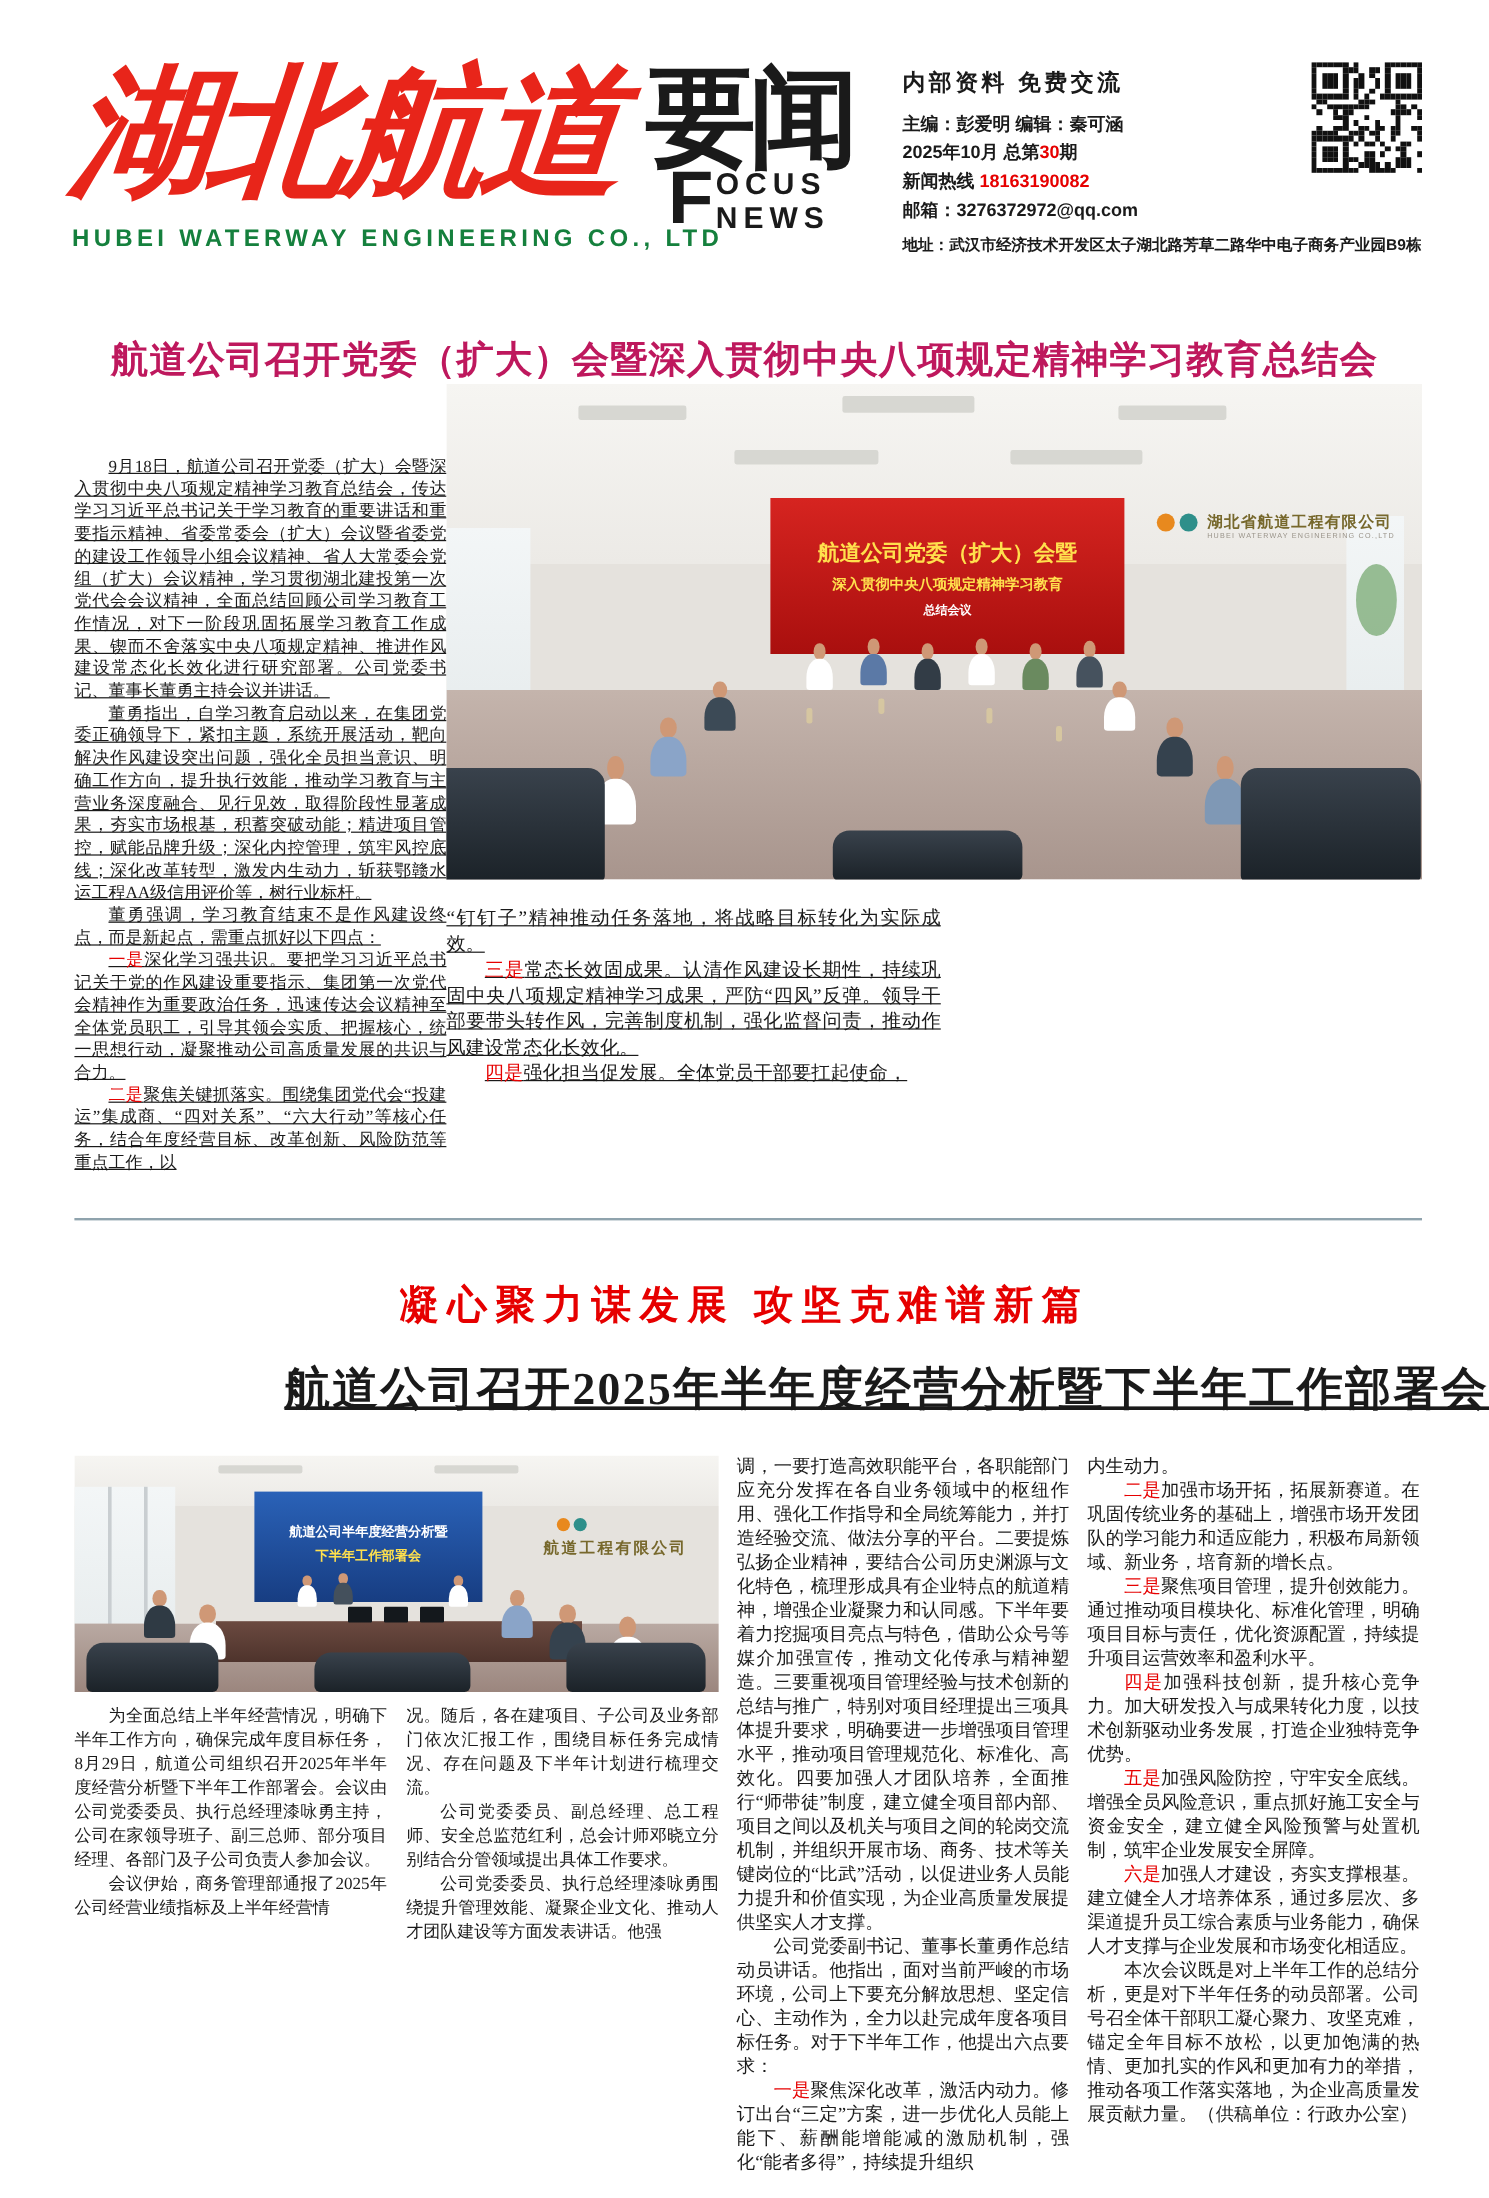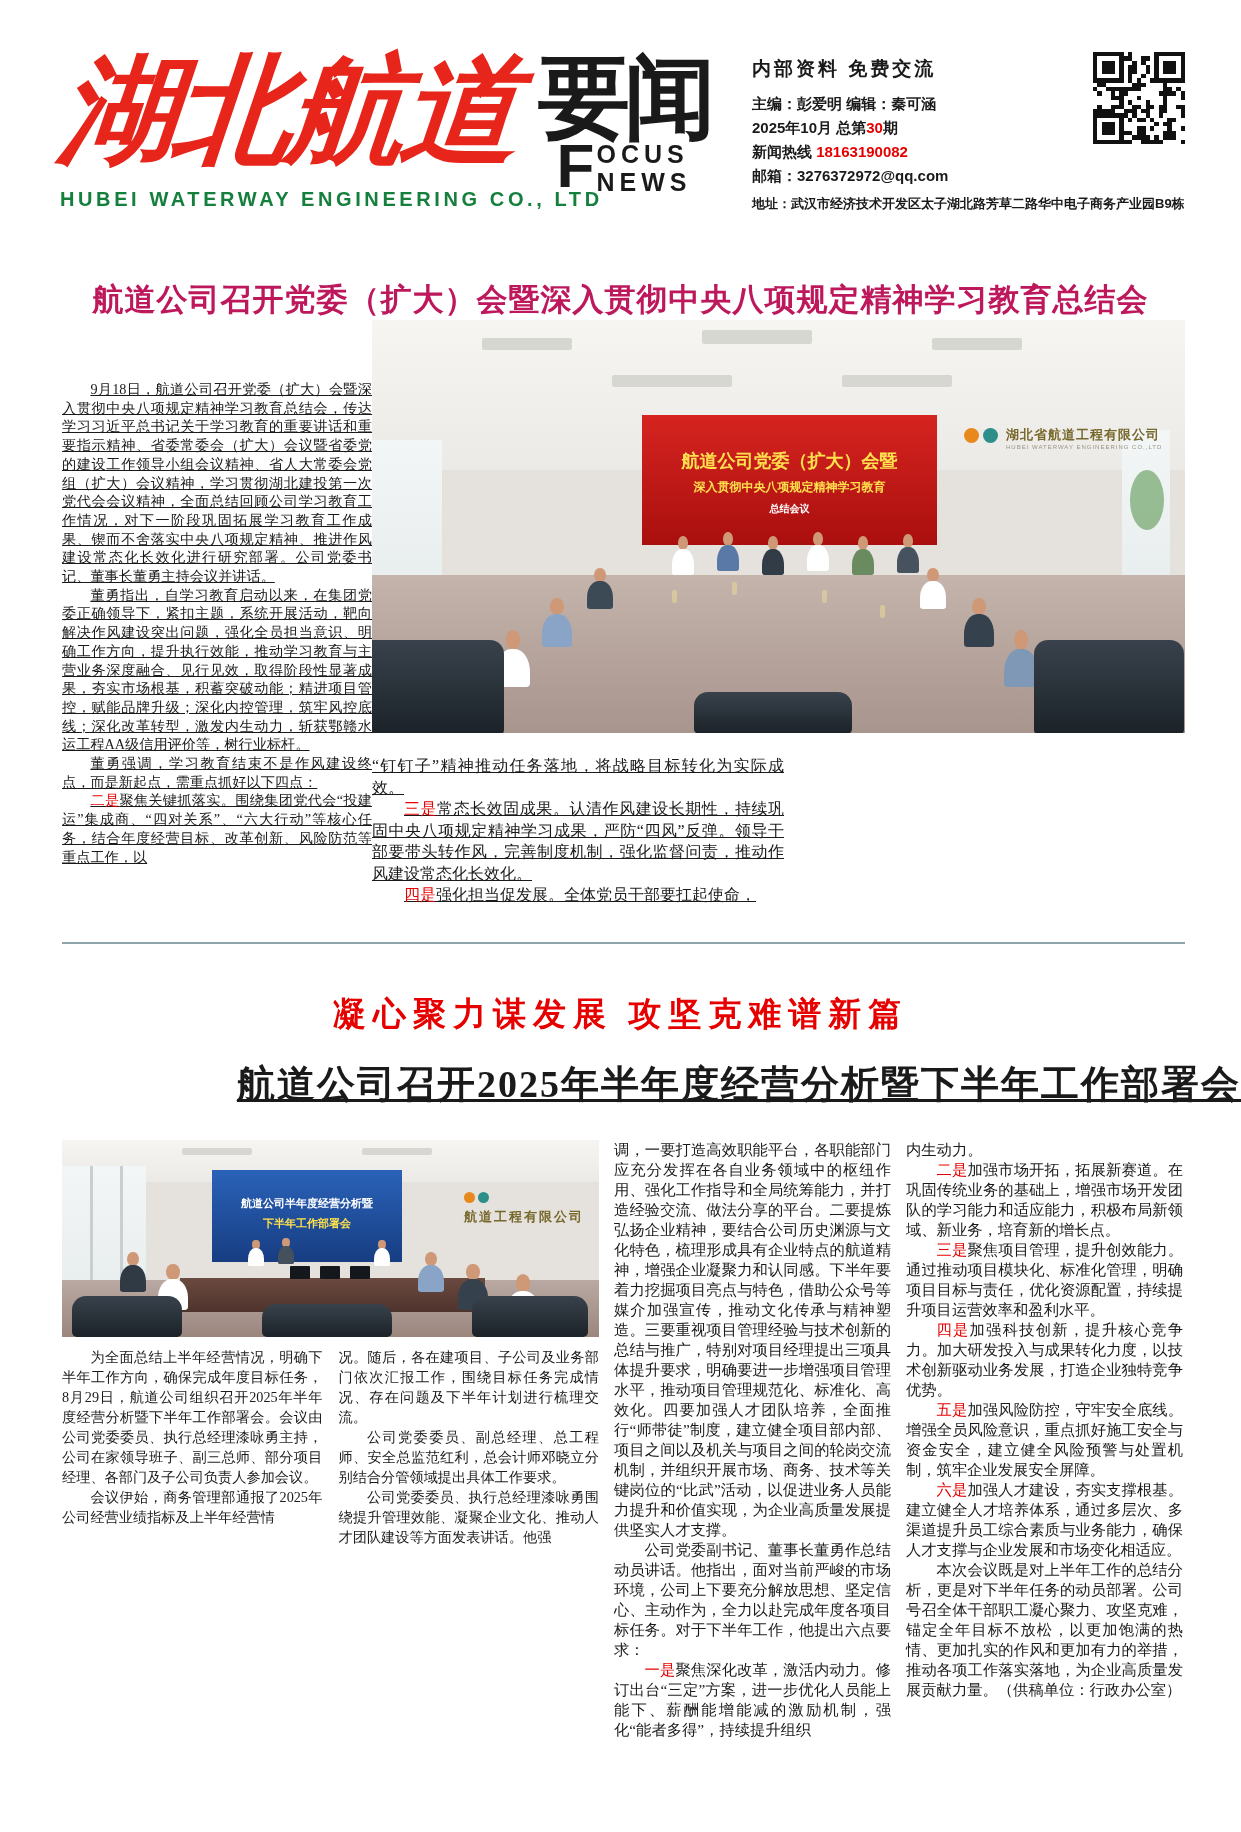--- a/index.html
+++ b/index.html
@@ -554,20 +554,21 @@
     </div>
   </header>
 
   <section>
     <h1 class="headline1">航道公司召开党委（扩大）会暨深入贯彻中央八项规定精神学习教育总结会</h1>
     <div class="a1-body">
       <div class="col a1-left">
           <p>9月18日，航道公司召开党委（扩大）会暨深入贯彻中央八项规定精神学习教育总结会，传达学习习近平总书记关于学习教育的重要讲话和重要指示精神、省委常委会（扩大）会议暨省委党的建设工作领导小组会议精神、省人大常委会党组（扩大）会议精神，学习贯彻湖北建投第一次党代会会议精神，全面总结回顾公司学习教育工作情况，对下一阶段巩固拓展学习教育工作成果、锲而不舍落实中央八项规定精神、推进作风建设常态化长效化进行研究部署。公司党委书记、董事长董勇主持会议并讲话。</p>
           <p>董勇指出，自学习教育启动以来，在集团党委正确领导下，紧扣主题，系统开展活动，靶向解决作风建设突出问题，强化全员担当意识、明确工作方向，提升执行效能，推动学习教育与主营业务深度融合、见行见效，取得阶段性显著成果，夯实市场根基，积蓄突破动能；精进项目管控，赋能品牌升级；深化内控管理，筑牢风控底线；深化改革转型，激发内生动力，斩获鄂赣水运工程AA级信用评价等，树行业标杆。</p>
           <p>董勇强调，学习教育结束不是作风建设终点，而是新起点，需重点抓好以下四点：</p>
+          <p><span class="rl">一是</span>深化学习强共识。要把学习习近平总书记关于党的作风建设重要指示、集团第一次党代会精神作为重要政治任务，迅速传达会议精神至全体党员职工，引导其领会实质、把握核心，统一思想行动，凝聚推动公司高质量发展的共识与合力。</p>
           <p><span class="rl">二是</span>聚焦关键抓落实。围绕集团党代会“投建运”集成商、“四对关系”、“六大行动”等核心任务，结合年度经营目标、改革创新、风险防范等重点工作，以</p>
         </div>
       <div>
         <div class="photo photo1">
           <div class="ceiling" style="height:150px;"></div>
           <div class="lightbar" style="left:110px;top:18px;width:90px;height:12px;"></div>
           <div class="lightbar" style="left:330px;top:10px;width:110px;height:14px;"></div>
           <div class="lightbar" style="left:560px;top:18px;width:90px;height:12px;"></div>
           <div class="lightbar" style="left:240px;top:55px;width:120px;height:12px;"></div>
           <div class="lightbar" style="left:470px;top:55px;width:110px;height:12px;"></div>
@@ -635,21 +636,21 @@
           <div class="wallband" style="top:42px;height:98px;"></div>
           <div class="win" style="left:0;top:26px;width:84px;height:126px;"></div>
           <div style="position:absolute;left:28px;top:26px;width:3px;height:126px;background:#c9ced1;"></div>
           <div style="position:absolute;left:58px;top:26px;width:3px;height:126px;background:#c9ced1;"></div>
           <div class="bluescreen" style="left:150px;top:30px;width:190px;height:92px;padding-top:26px;box-sizing:border-box;">
             <div style="font-size:11px;">航道公司半年度经营分析暨</div>
             <div style="font-size:11px;margin-top:5px;color:#ffe04d;">下半年工作部署会</div>
           </div>
           <div class="logodot" style="left:402px;top:52px;width:11px;height:11px;background:#e8891e;"></div>
           <div class="logodot" style="left:416px;top:52px;width:11px;height:11px;background:#2e8f8a;"></div>
-          <div class="wallsign" style="left:402px;top:68px;font-size:13px;letter-spacing:2px;">
+          <div class="wallsign" style="left:391px;top:68px;font-size:13px;letter-spacing:2px;">
             <span>航道工程有限公司</span>
           </div>
           <div style="position:absolute;left:0;top:140px;right:0;bottom:0;background:linear-gradient(#b9a9a2,#9b867e);"></div>
           <div class="ctable" style="left:118px;top:138px;width:305px;height:34px;background:linear-gradient(180deg,#6b4a40,#4e332c);"></div>
           <div class="monitor" style="left:228px;top:126px;width:20px;height:13px;"></div>
           <div class="monitor" style="left:258px;top:126px;width:20px;height:13px;"></div>
           <div class="monitor" style="left:288px;top:126px;width:20px;height:13px;"></div>
           <div class="person" style="left:186px;top:100px;width:16px;height:28px;--s:#ffffff;"></div>
           <div class="person" style="left:216px;top:98px;width:16px;height:28px;--s:#44505c;"></div>
           <div class="person" style="left:312px;top:100px;width:16px;height:28px;--s:#ffffff;"></div>

